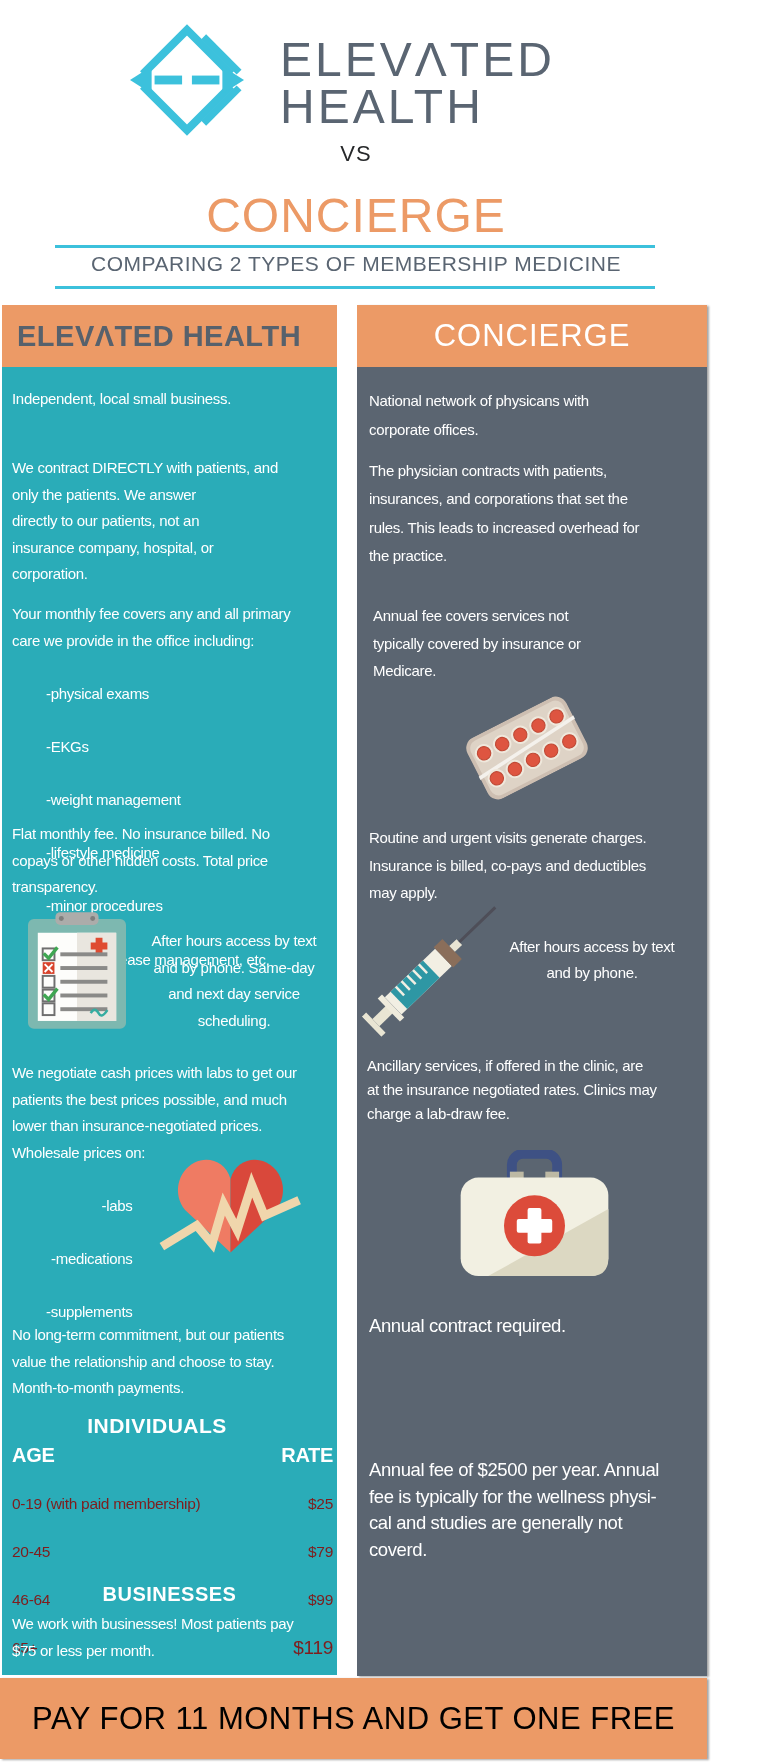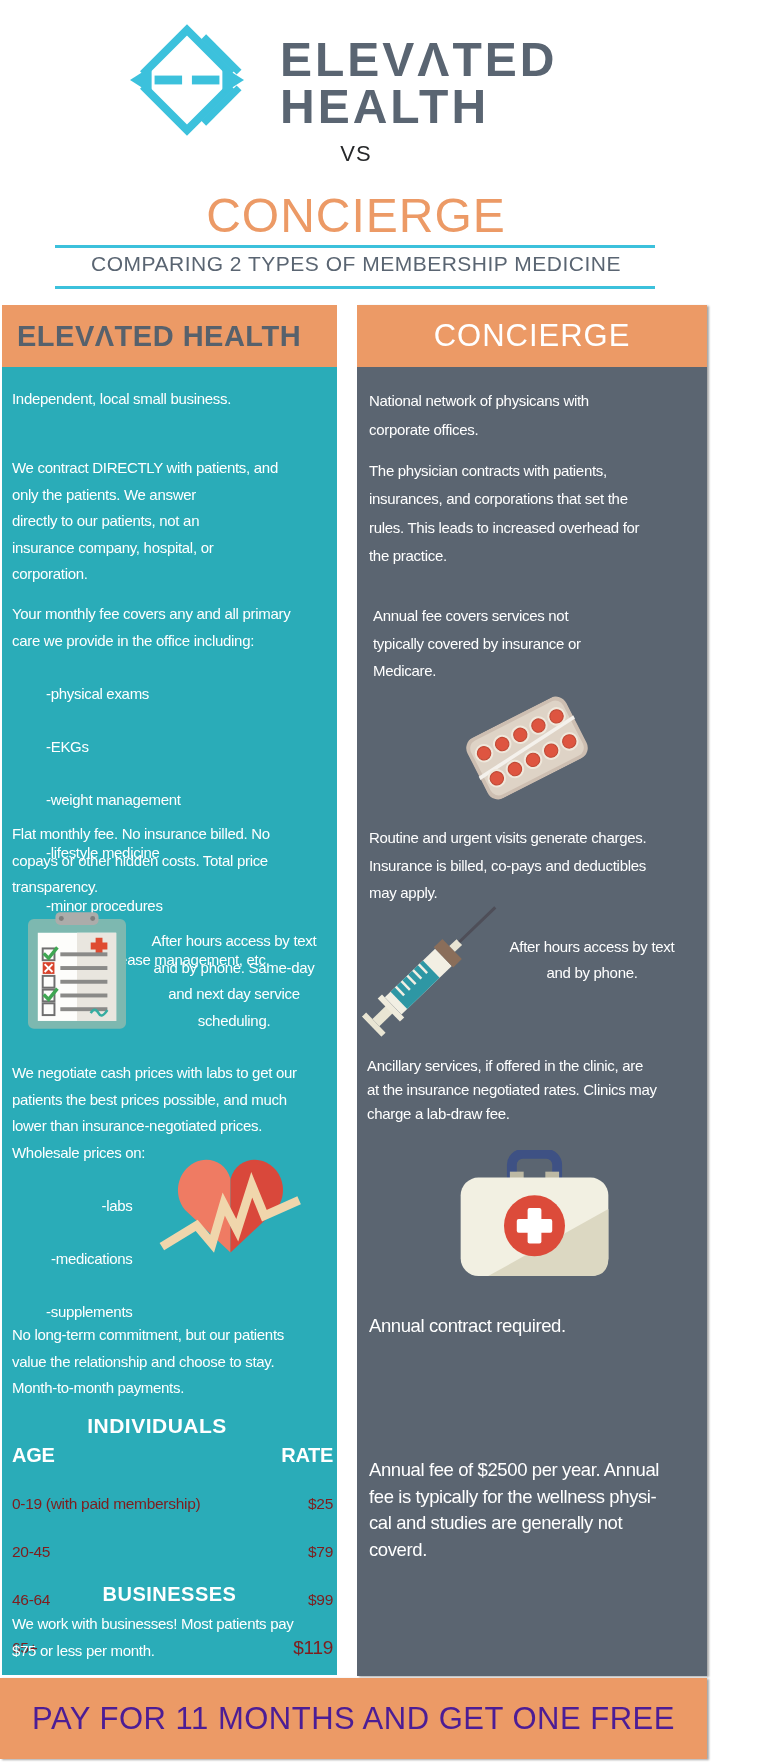--- a/index.html
+++ b/index.html
@@ -1,21 +1,21 @@
 <!DOCTYPE html>
 <html><head>
 <meta charset="utf-8">
 <style>
   html,body{margin:0;padding:0;background:#ffffff;}
   #page{position:relative;width:758px;height:1764px;background:#ffffff;overflow:hidden;
         font-family:"Liberation Sans",sans-serif;}
 
   
   #brand-logo{position:absolute;left:128px;top:24px;}
-  #brand-text{position:absolute;left:280px;top:36px;color:#5A6572;font-weight:bold;
+  #brand-text{position:absolute;left:280px;top:36px;color:#5A6572;font-weight:normal;
               font-size:48px;line-height:47px;letter-spacing:3px;}
   #vs{position:absolute;left:0;top:141px;width:712px;text-align:center;
       font-size:22px;color:#27292B;letter-spacing:1px;}
   #big-title{position:absolute;left:0;top:188px;width:712px;text-align:center;
              font-size:48px;color:#EC9A66;letter-spacing:1px;}
   .rule{position:absolute;left:55px;width:600px;height:3px;background:#3CC1DC;}
   #rule-top{top:245px;} #rule-bottom{top:286px;}
   #subtitle{position:absolute;left:0;top:252px;width:712px;text-align:center;
             font-size:21px;color:#5A6572;letter-spacing:.5px;}
 
@@ -65,21 +65,21 @@
   .rp4{left:12px;top:519px;line-height:27.5px;}
   .ricon-syringe{position:absolute;left:-10px;top:639px;transform:rotate(-44deg);}
   .rafter{left:135px;top:629px;width:200px;line-height:26px;}
   .rp5{left:10px;top:749px;line-height:24px;}
   .ricon-aid{position:absolute;left:103px;top:845px;}
   .rp6{left:12px;top:1008px;font-size:18.5px;letter-spacing:-.4px;}
   .rp7{left:12px;top:1152px;font-size:18.5px;line-height:26.5px;letter-spacing:-.4px;}
 
   
   #footer{position:absolute;left:0;top:1678px;width:707px;height:81px;background:#EC9A66;
-          box-shadow:2px 1px 2px rgba(0,0,0,.35);color:#4c1d95;text-align:center;
+          box-shadow:2px 1px 2px rgba(0,0,0,.35);color:#000000;text-align:center;
           font-size:31px;line-height:81px;letter-spacing:.5px;}
 </style>
 </head>
 <body>
 
 <div id="page">
 
   <svg id="brand-logo" width="118" height="112" viewBox="0 0 120 114">
     <g fill="none" stroke="#3CC1DC" stroke-width="8">
       <path d="M15 51 L60 6 L105 51"></path>

